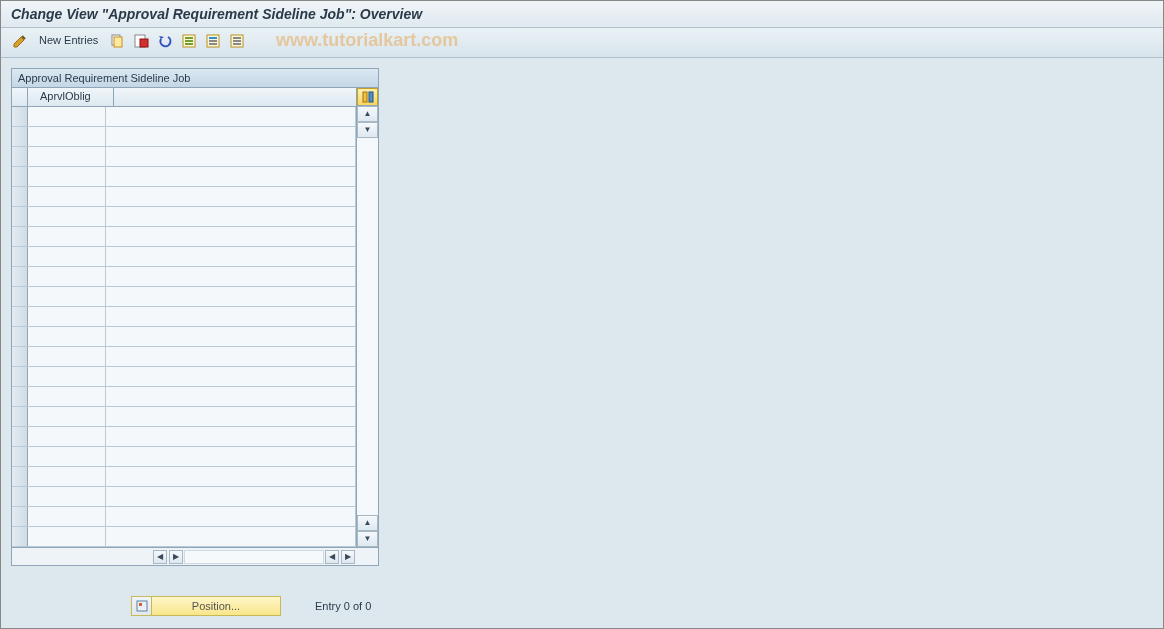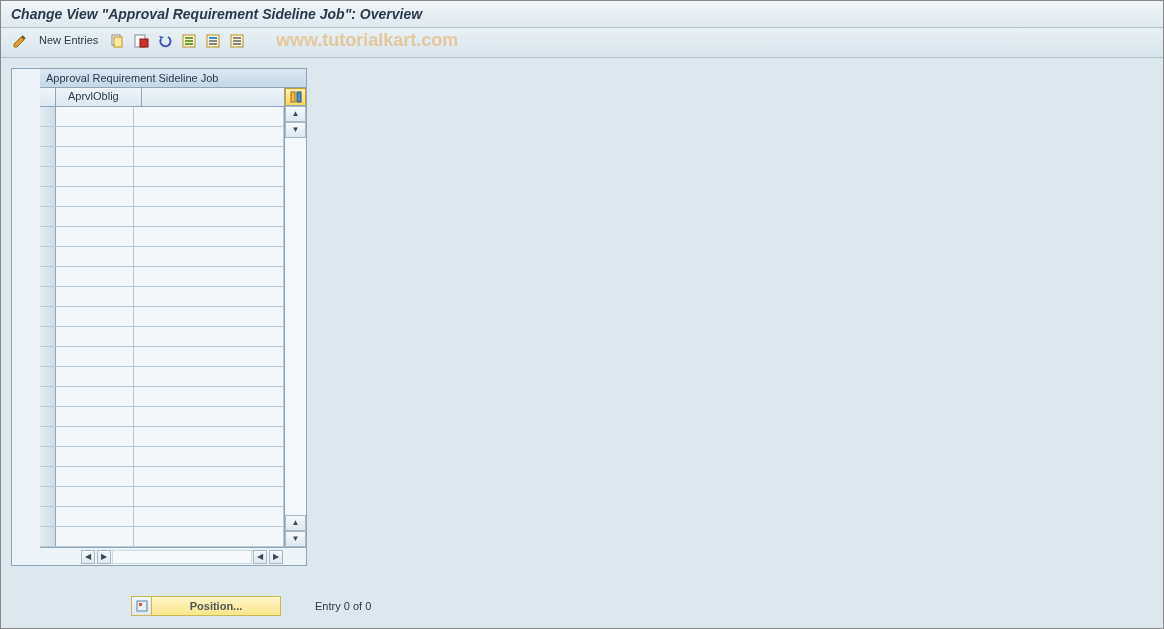--- a/index.html
+++ b/index.html
@@ -52,24 +52,23 @@
       top: 2px;
       font-size: 18px;
       color: rgba(230, 170, 90, 0.55);
       font-weight: bold;
       pointer-events: none;
     }
     .content {
       padding: 10px;
     }
     .grid-panel {
-      width: 296px;
+      width: 368px;
       border: 1px solid #8fa6b8;
       background: #ebf1f6;
-      padding-left: 28px;
     }
     .grid-title {
       background: linear-gradient(to bottom, #dbe8f2, #c4d7e6);
       border-bottom: 1px solid #8fa6b8;
       padding: 3px 6px;
       color: #2a3a4a;
     }
     .grid-body {
       display: flex;
     }
@@ -187,21 +186,20 @@
     .position-btn {
       margin-left: 120px;
       width: 150px;
       height: 20px;
       background: linear-gradient(to bottom, #fff6c8, #f8e68a);
       border: 1px solid #c8b858;
       display: flex;
       align-items: center;
       cursor: pointer;
       color: #555;
-      font-weight: bold;
     }
     .position-btn .pb-icon {
       width: 20px;
       height: 100%;
       border-right: 1px solid #c8b858;
       display: flex;
       align-items: center;
       justify-content: center;
       background: linear-gradient(to bottom, #f0f5f8, #e0e8ee);
     }

